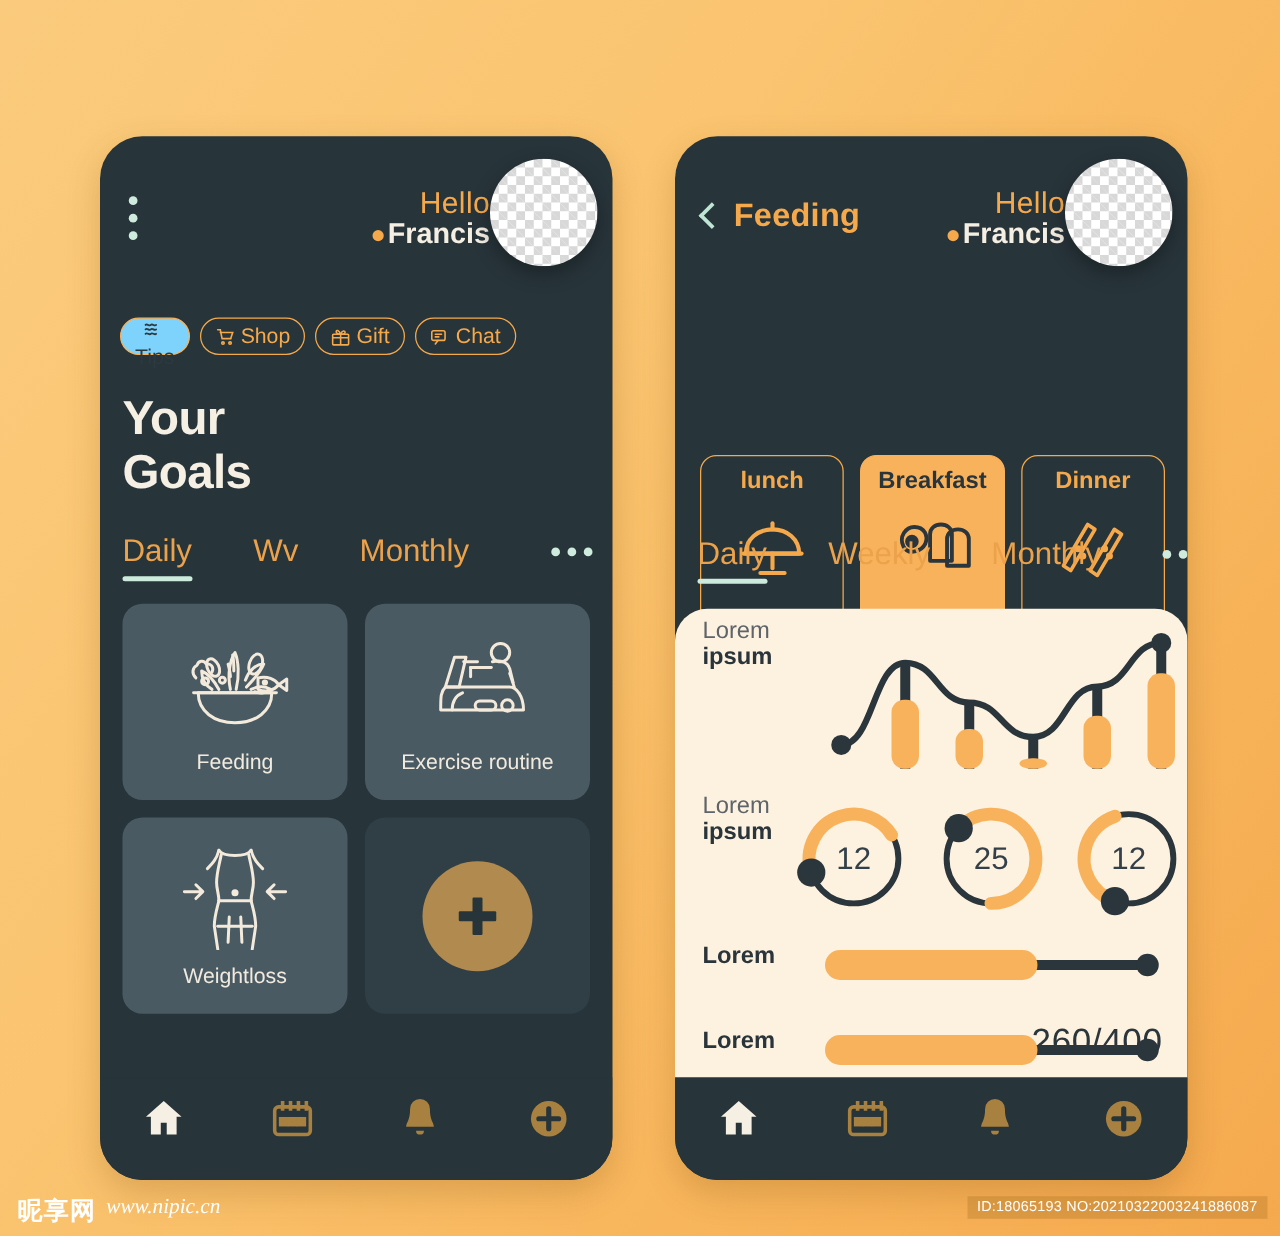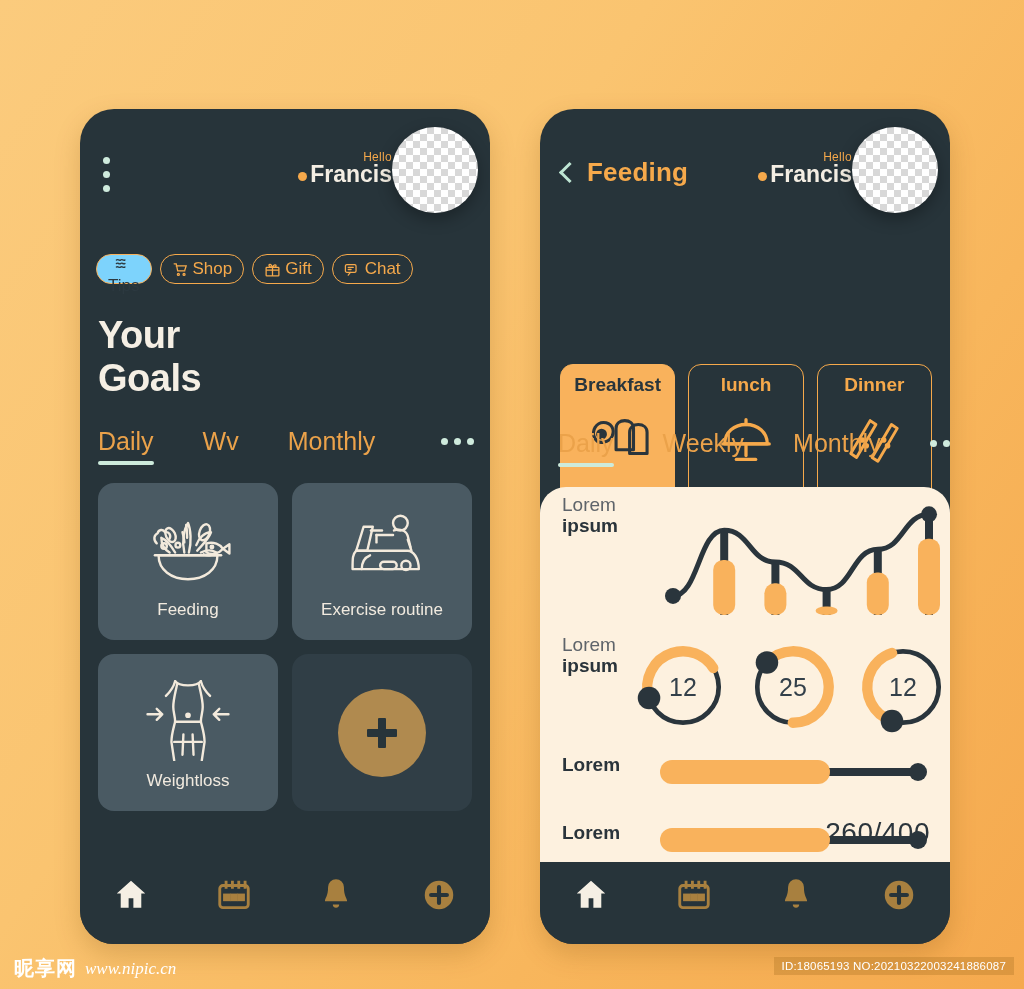--- a/index.html
+++ b/index.html
@@ -17,21 +17,21 @@
     box-shadow:0 10px 26px rgba(120,70,10,.22);
   }
   #phone-left{ left:80px; }
   #phone-right{ left:540px; }
 
   
   .hdr{ position:absolute; top:0; left:0; right:0; height:118px; }
   .dots-v{ position:absolute; left:23px; top:48px; display:flex; flex-direction:column; gap:7px; }
   .dots-v i{ width:7px; height:7px; border-radius:50%; background:#CFEBDD; display:block; }
   .greet{ position:absolute; right:98px; top:42px; text-align:right; line-height:1.02; }
-  .greet .hi{ font-size:12px; color:#F6A94B; letter-spacing:.3px; font-weight:400; }
+  .greet .hi{ font-size:24px; color:#F6A94B; letter-spacing:.3px; font-weight:400; }
   .greet .nm{ font-size:23px; color:#F4EEE3; font-weight:700; position:relative; padding-left:9px; }
   .greet .nm::before{
     content:""; position:absolute; left:-3px; top:9px; width:9px; height:9px;
     border-radius:50%; background:#F6A94B;
   }
   .avatar{
     position:absolute; right:12px; top:18px; width:86px; height:86px; border-radius:50%;
     background-color:#fff;
     background-image:
       linear-gradient(45deg,#d8d8d8 25%,transparent 25%,transparent 75%,#d8d8d8 75%),
@@ -122,21 +122,21 @@
   .donutwrap{ flex:1; display:flex; align-items:center; gap:16px; }
   .donut{ position:relative; width:94px; height:94px; }
   .donut .dv{ position:absolute; inset:0; display:flex; align-items:center; justify-content:center;
               font-size:25px; color:#33404A; font-weight:300; }
   .barwrap{ flex:1; position:relative; height:56px; padding-right:18px; }
   .barfrac{ position:absolute; right:20px; top:30px; font-size:28px; color:#2B353C;
             font-weight:300; letter-spacing:.5px;margin-top:32px; }
 
   
   .footer{ position:absolute; left:0; right:0; bottom:0; height:41px; }
-  .wm{ position:absolute; left:14px; top:7px; display:flex; align-items:center; gap:8px; }
+  .wm{ position:absolute; left:14px; top:7px; display:flex; align-items:flex-start; gap:8px; }
   .wm .cn{ font-size:20px; font-weight:700; color:#fff; letter-spacing:1px;
            font-family:"DejaVu Sans", sans-serif; }
   .wm .url{ font-size:17px; color:#fff; font-style:italic; font-family:"Liberation Serif", serif; }
   .idtag{ position:absolute; right:10px; top:9px; padding:3px 8px; background:rgba(180,120,40,.38);
           color:#fff; font-size:11.5px; letter-spacing:.2px; }
 </style>
 </head>
 <body>
 
 <div class="phone" id="phone-left">
@@ -325,44 +325,44 @@
       <span class="t">Feeding</span>
     </div>
     <div class="greet">
       <div class="hi">Hello</div>
       <div class="nm">Francis</div>
     </div>
     <div class="avatar"></div>
   </div>
 
   <div class="meals">
-    <div class="meal active">
-      <div class="mt">Breakfast</div>
-      <span>
-        <svg viewBox="0 0 64 52" fill="none" stroke="#2A353C" stroke-width="3.2" stroke-linejoin="round">
-          <path d="M8 24c-4-8 2-16 9-16 8 0 12 7 9 14-3 6-14 10-18 2z"></path>
-          <circle cx="15" cy="20" r="4" fill="#2A353C"></circle>
-          <path d="M30 14c0-5 4-8 9-8s9 3 9 8v22H30z"></path>
-          <path d="M44 18c0-5 4-8 9-8s9 3 9 8v22H44z"></path>
-        </svg>
-      </span>
-      <div class="mk">620 Kcal</div>
-    </div>
     <div class="meal">
       <div class="mt">lunch</div>
       <span>
         <svg viewBox="0 0 64 52" fill="none" stroke="#F6A94B" stroke-width="3.4" stroke-linecap="round" stroke-linejoin="round">
           <path d="M10 30c0-12 10-20 22-20s22 8 22 20z"></path>
           <path d="M32 10V5"></path>
             <path d="M8 30h48"></path>
           <path d="M32 30v12"></path>
             <path d="M22 46h20"></path>
         </svg>
       </span>
       <div class="mk">1200 Kcal</div>
+    </div>
+    <div class="meal active">
+      <div class="mt">Breakfast</div>
+      <span>
+        <svg viewBox="0 0 64 52" fill="none" stroke="#2A353C" stroke-width="3.2" stroke-linejoin="round">
+          <path d="M8 24c-4-8 2-16 9-16 8 0 12 7 9 14-3 6-14 10-18 2z"></path>
+          <circle cx="15" cy="20" r="4" fill="#2A353C"></circle>
+          <path d="M30 14c0-5 4-8 9-8s9 3 9 8v22H30z"></path>
+          <path d="M44 18c0-5 4-8 9-8s9 3 9 8v22H44z"></path>
+        </svg>
+      </span>
+      <div class="mk">620 Kcal</div>
     </div>
     <div class="meal">
       <div class="mt">Dinner</div>
       <span>
         <svg viewBox="0 0 64 52" fill="none" stroke="#F6A94B" stroke-width="3" stroke-linejoin="round">
           <path d="M8 40L28 6l6 4L14 44z"></path>
           <path d="M30 44L50 10l6 4-20 34z"></path>
           <circle cx="20" cy="26" r="1.4" fill="#F6A94B"></circle>
             <circle cx="24" cy="32" r="1.4" fill="#F6A94B"></circle>
           <circle cx="42" cy="26" r="1.4" fill="#F6A94B"></circle>

